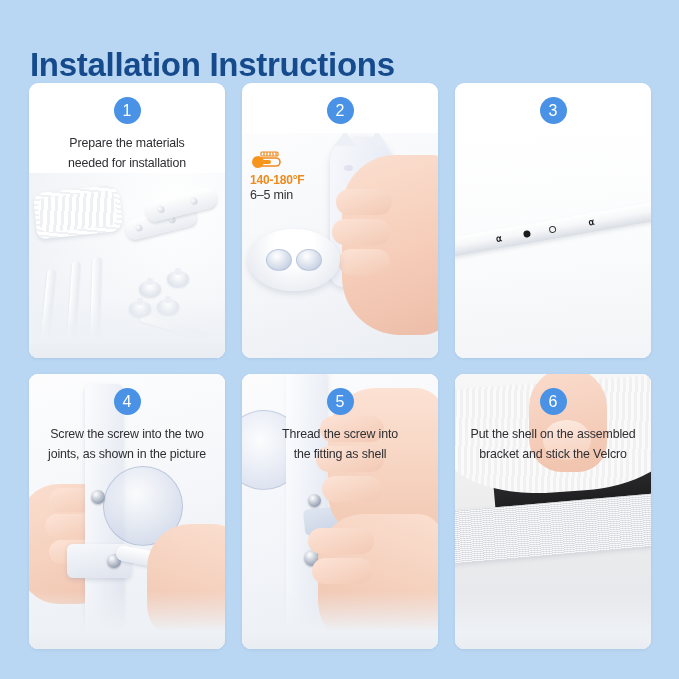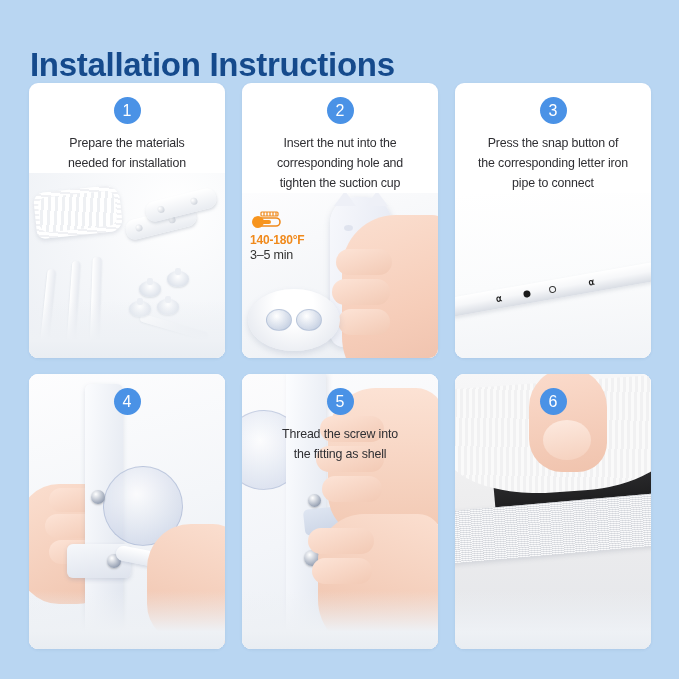--- a/index.html
+++ b/index.html
@@ -379,23 +379,20 @@
         <div class="sh cup" style="left:138px; top:98px;"></div>
         <div class="sh cup" style="left:100px; top:128px;"></div>
         <div class="sh cup" style="left:128px; top:126px;"></div>
         <div class="sh bottom-fade"></div>
       </div>
     </div>
 
     <div class="card">
       <div class="card-head">
         <div class="badge">2</div>
-        <div class="caption">Insert the nut into the
-corresponding hole and
-tighten the suction cup</div>
       </div>
       <div class="photo">
         <div class="sh c2-bg"></div>
 
         <div class="sh cat">
           <span class="ear" style="left:4px"></span>
           <span class="ear" style="right:4px"></span>
           <span class="eye" style="left:14px"></span>
           <span class="eye" style="right:14px"></span>
         </div>
@@ -420,31 +417,28 @@
               <line x1="17" y1="1" x2="17" y2="5" stroke="#f08a1c" stroke-width="1.2"></line>
               <line x1="20" y1="1" x2="20" y2="5" stroke="#f08a1c" stroke-width="1.2"></line>
               <line x1="23" y1="1" x2="23" y2="5" stroke="#f08a1c" stroke-width="1.2"></line>
               <line x1="26" y1="1" x2="26" y2="5" stroke="#f08a1c" stroke-width="1.2"></line>
               <rect x="8" y="7" width="22" height="8" rx="4" fill="none" stroke="#f08a1c" stroke-width="1.6"></rect>
               <circle cx="8" cy="11" r="6" fill="#f7941d"></circle>
               <rect x="10" y="9" width="11" height="4" rx="2" fill="#f7941d"></rect>
             </svg>
           </div>
           <div class="temp-text">140-180°F</div>
-          <div class="time-text">3–5 min</div>
+          <div class="time-text">6–5 min</div>
         </div>
       </div>
     </div>
 
     <div class="card">
       <div class="card-head">
         <div class="badge">3</div>
-        <div class="caption">Press the snap button of
-the corresponding letter iron
-pipe to connect</div>
       </div>
       <div class="photo">
         <div class="sh c3-bg"></div>
         <div class="sh pipe">
           <span class="mark" style="left:52px;">⍺</span>
           <span class="hole" style="left:80px;"></span>
           <span class="hole sm" style="left:106px;"></span>
           <span class="mark" style="left:146px;">⍺</span>
         </div>
       </div>
@@ -463,20 +457,22 @@
         <div class="sh joint">
           <span class="screw" style="left:40px; top:10px;"></span>
         </div>
         <div class="sh screw" style="left:62px; top:116px;"></div>
         <div class="sh rod4"></div>
         <div class="sh hand4b"></div>
         <div class="sh bottom-fade"></div>
       </div>
       <div class="card-head">
         <div class="badge">4</div>
+        <div class="caption">Screw the screw into the two
+joints, as shown in the picture</div>
       </div>
     </div>
 
     <div class="card overlay-head">
       <div class="photo">
         <div class="sh c5-bg"></div>
         <div class="sh cup5"></div>
         <div class="sh panel5"></div>
         <div class="sh fit5"></div>
         <div class="sh screw" style="left:66px; top:120px; width:13px; height:13px;"></div>
@@ -503,17 +499,19 @@
       <div class="photo">
         <div class="sh c6-bg"></div>
         <div class="sh fabric-dark"></div>
         <div class="sh fabric-top"></div>
         <div class="sh thumb6"></div>
         <div class="sh velcro-strip"></div>
         <div class="sh bottom-fade"></div>
       </div>
       <div class="card-head">
         <div class="badge">6</div>
+        <div class="caption">Put the shell on the assembled
+bracket and stick the Velcro</div>
       </div>
     </div>
 
   </div>
 </div>
 
 </body></html>

